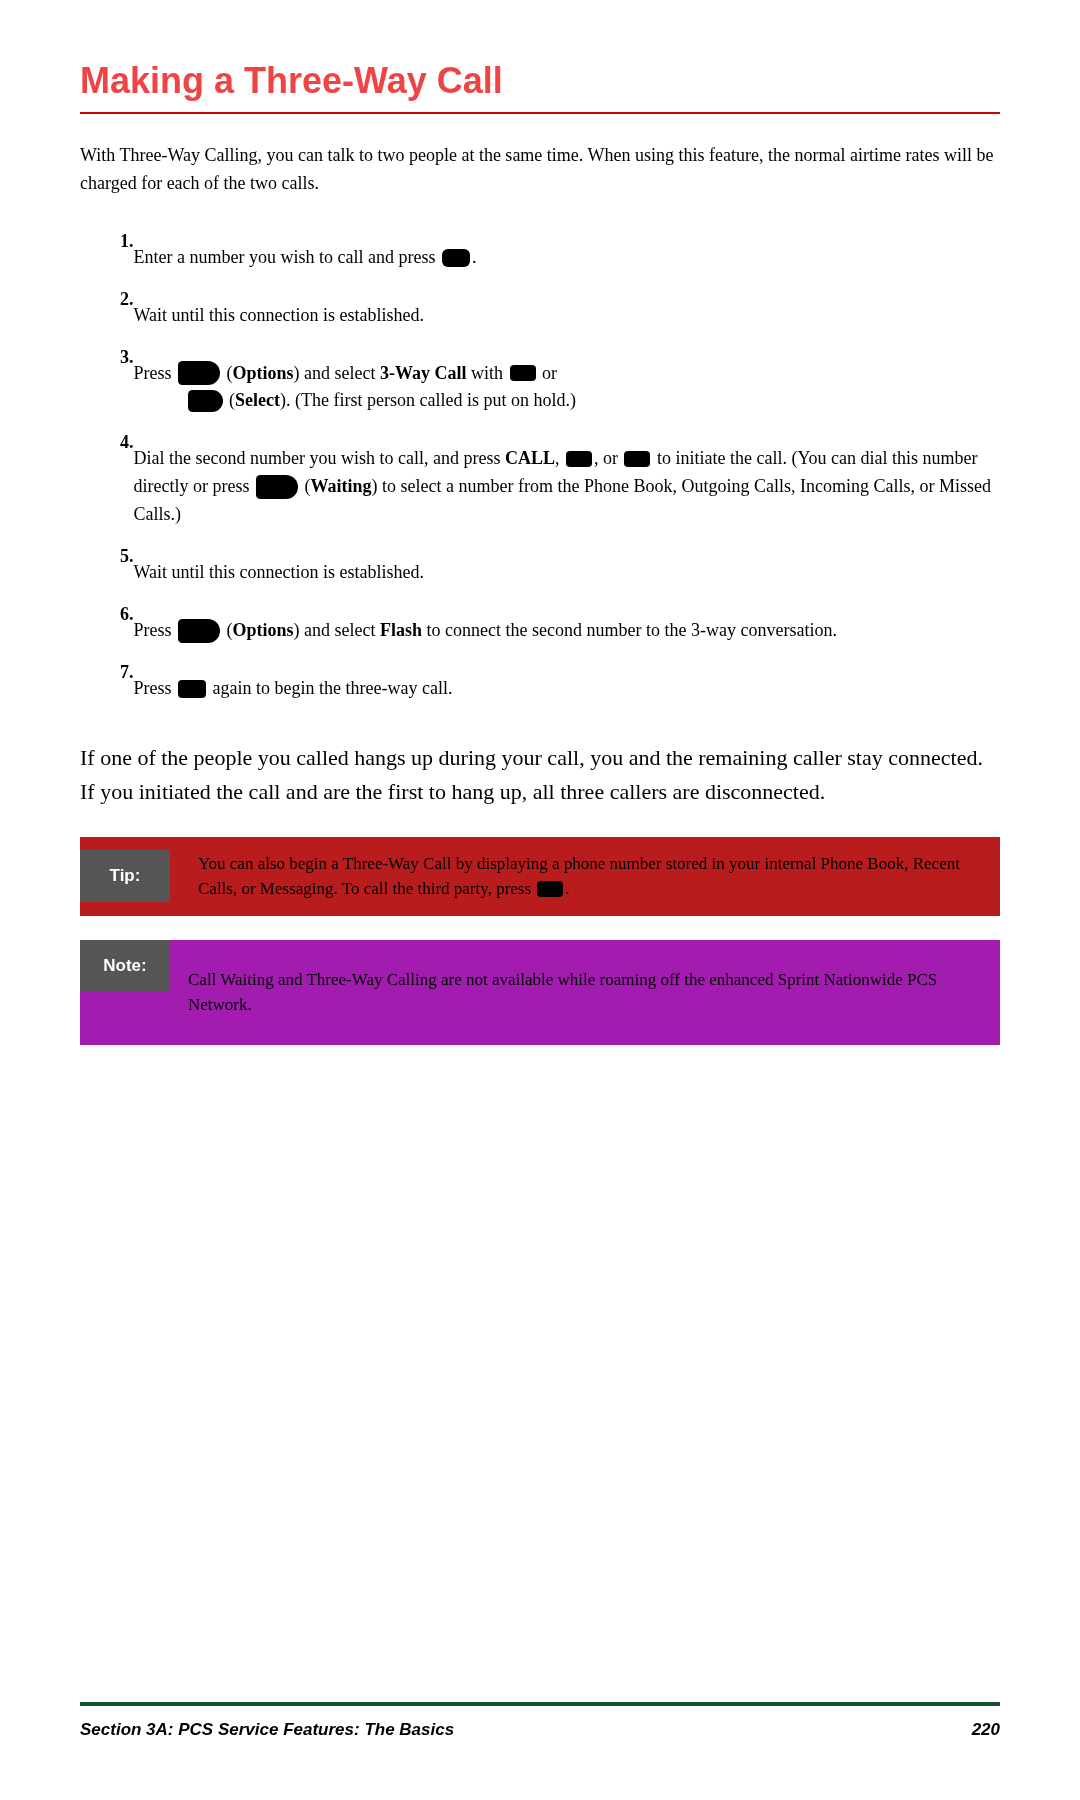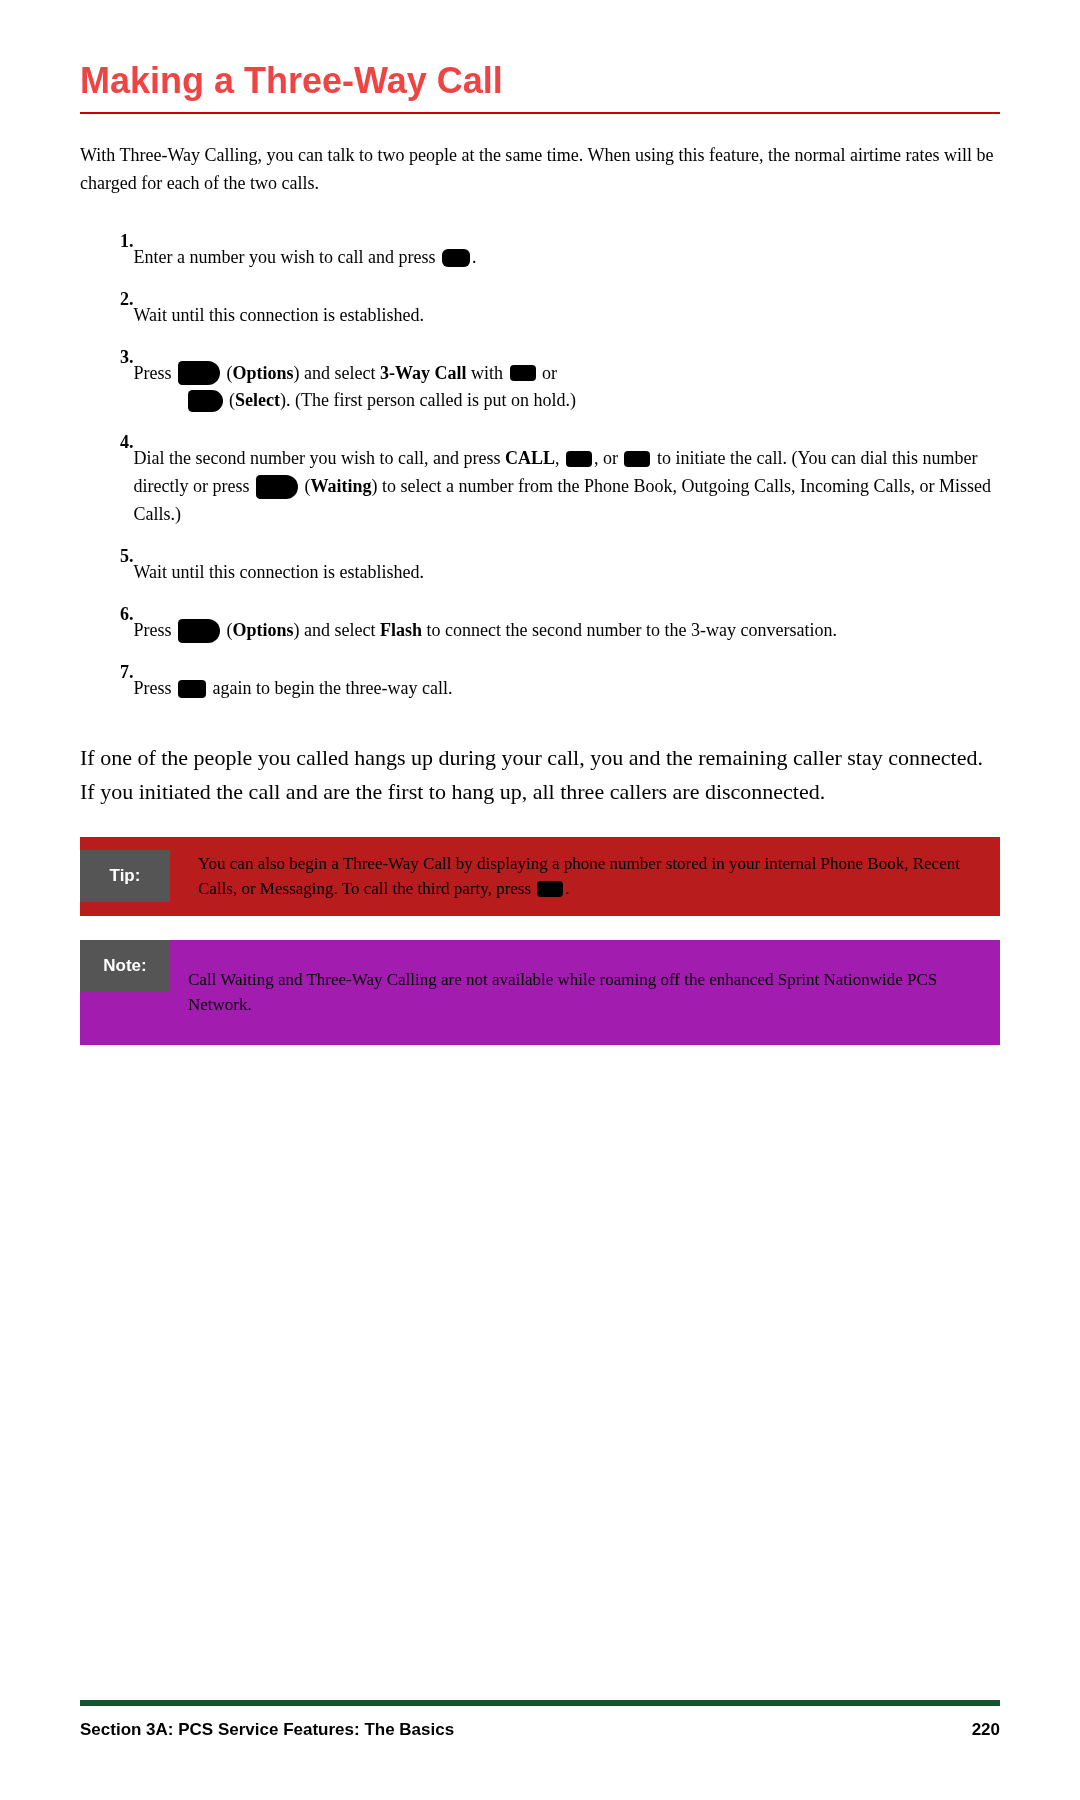--- a/index.html
+++ b/index.html
@@ -144,25 +144,26 @@
       font-size: 17px;
       line-height: 1.5;
       flex: 1;
     }
 
     .page-footer {
       margin-top: auto;
       display: flex;
       justify-content: space-between;
       align-items: center;
-      border-top: 6px solid #14532d;
+      border-top: 4px solid #14532d;
       padding-top: 14px;
       font-family: Arial, Helvetica, sans-serif;
       font-weight: bold;
       font-size: 17px;
+      font-style: italic;
     }
   </style>
 </head>
 <body>
 
 <h1 class="page-title">Making a Three-Way Call</h1>
 <hr class="title-divider">
 
 <p class="intro-text">With Three-Way Calling, you can talk to two people at the same time. When using this feature, the normal airtime rates will be charged for each of the two calls.</p>
 

